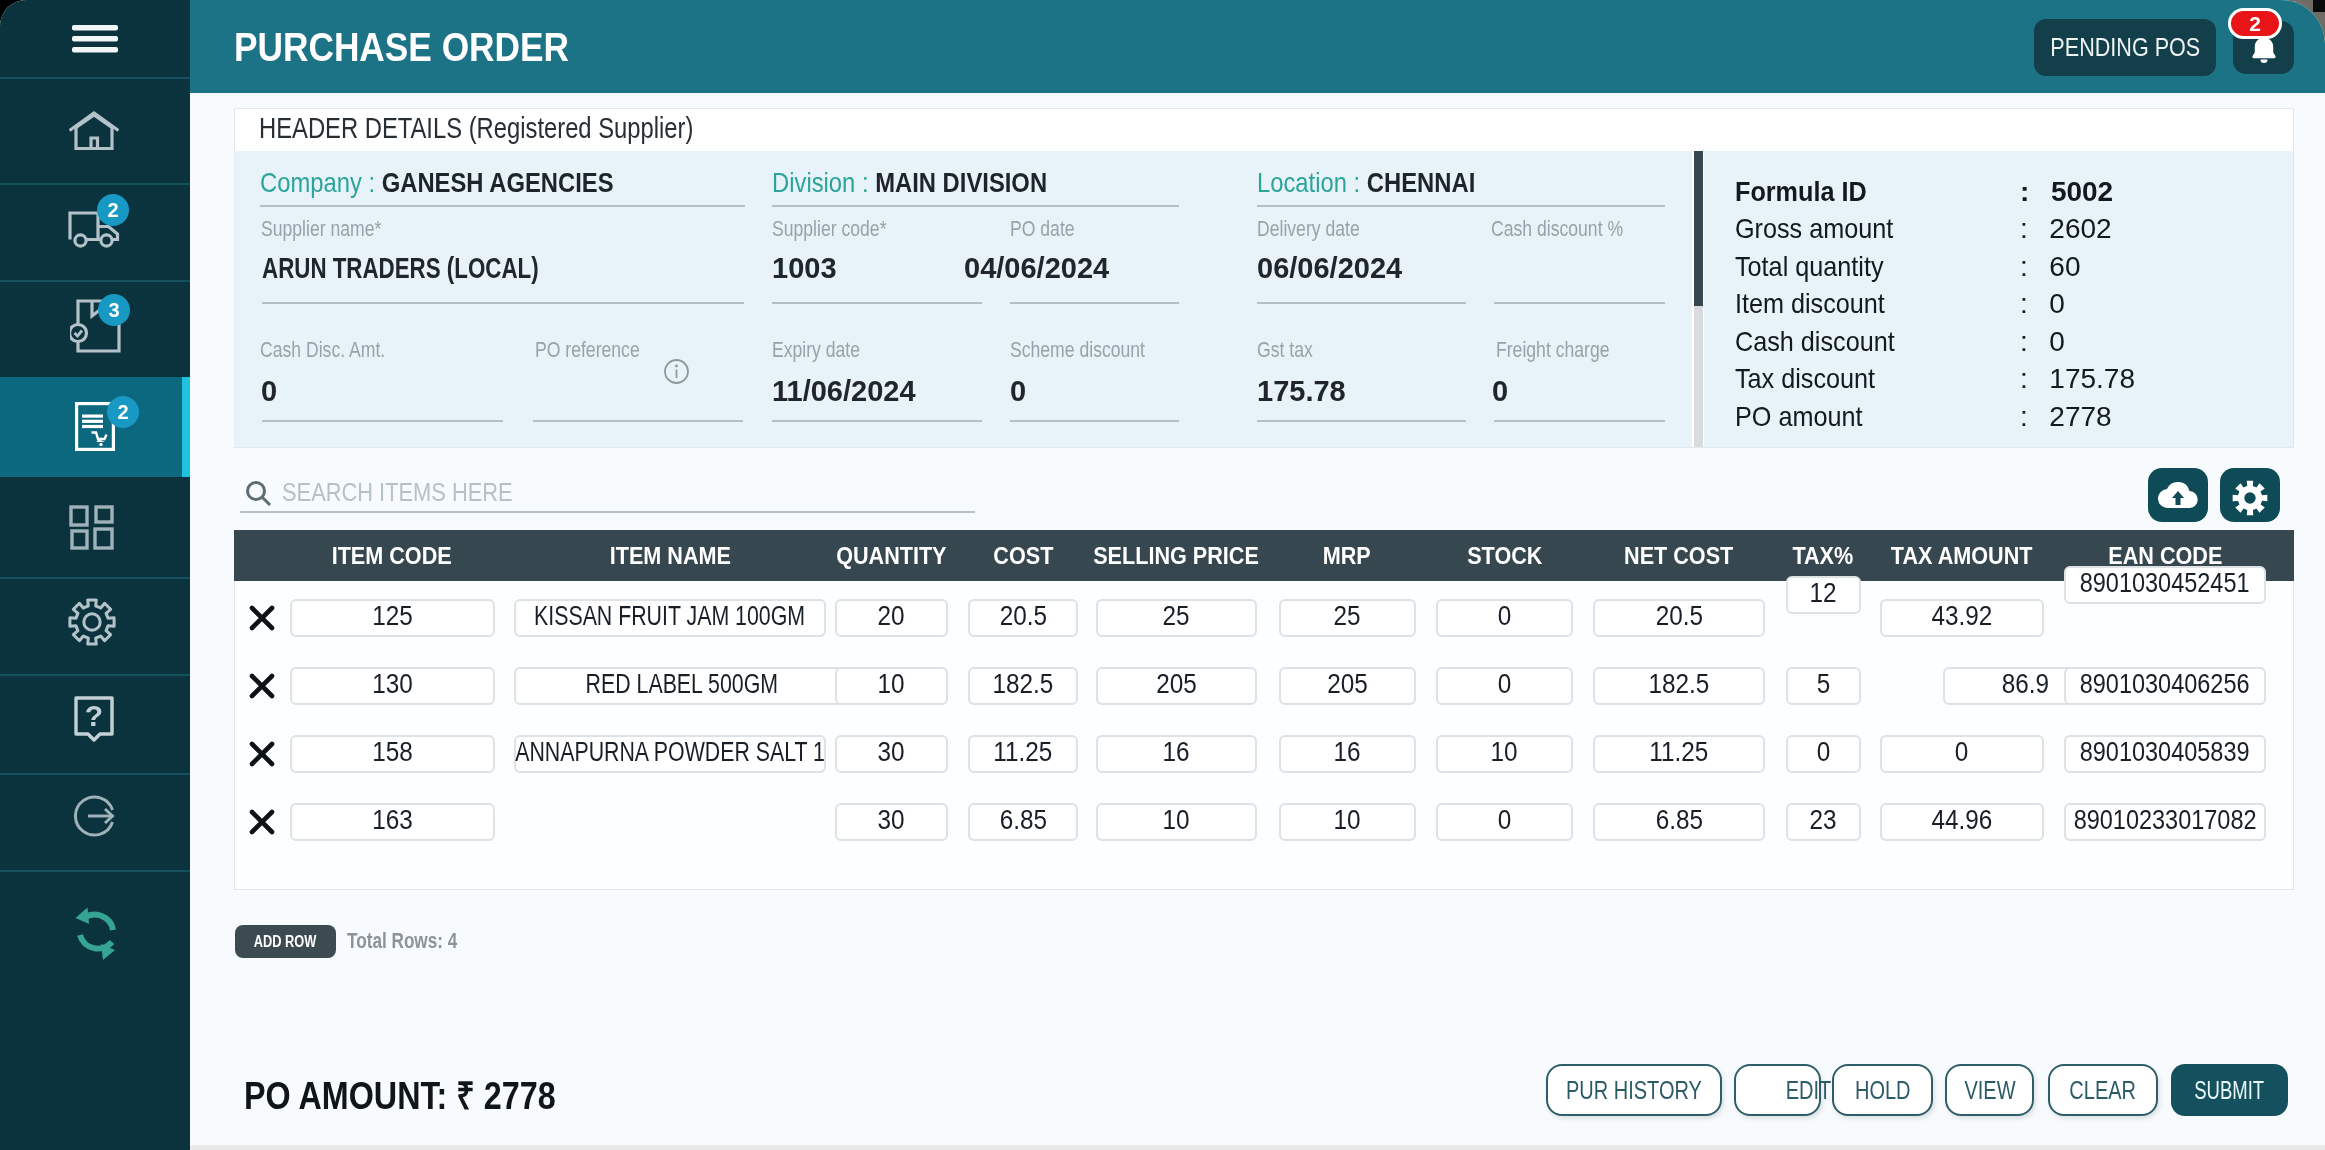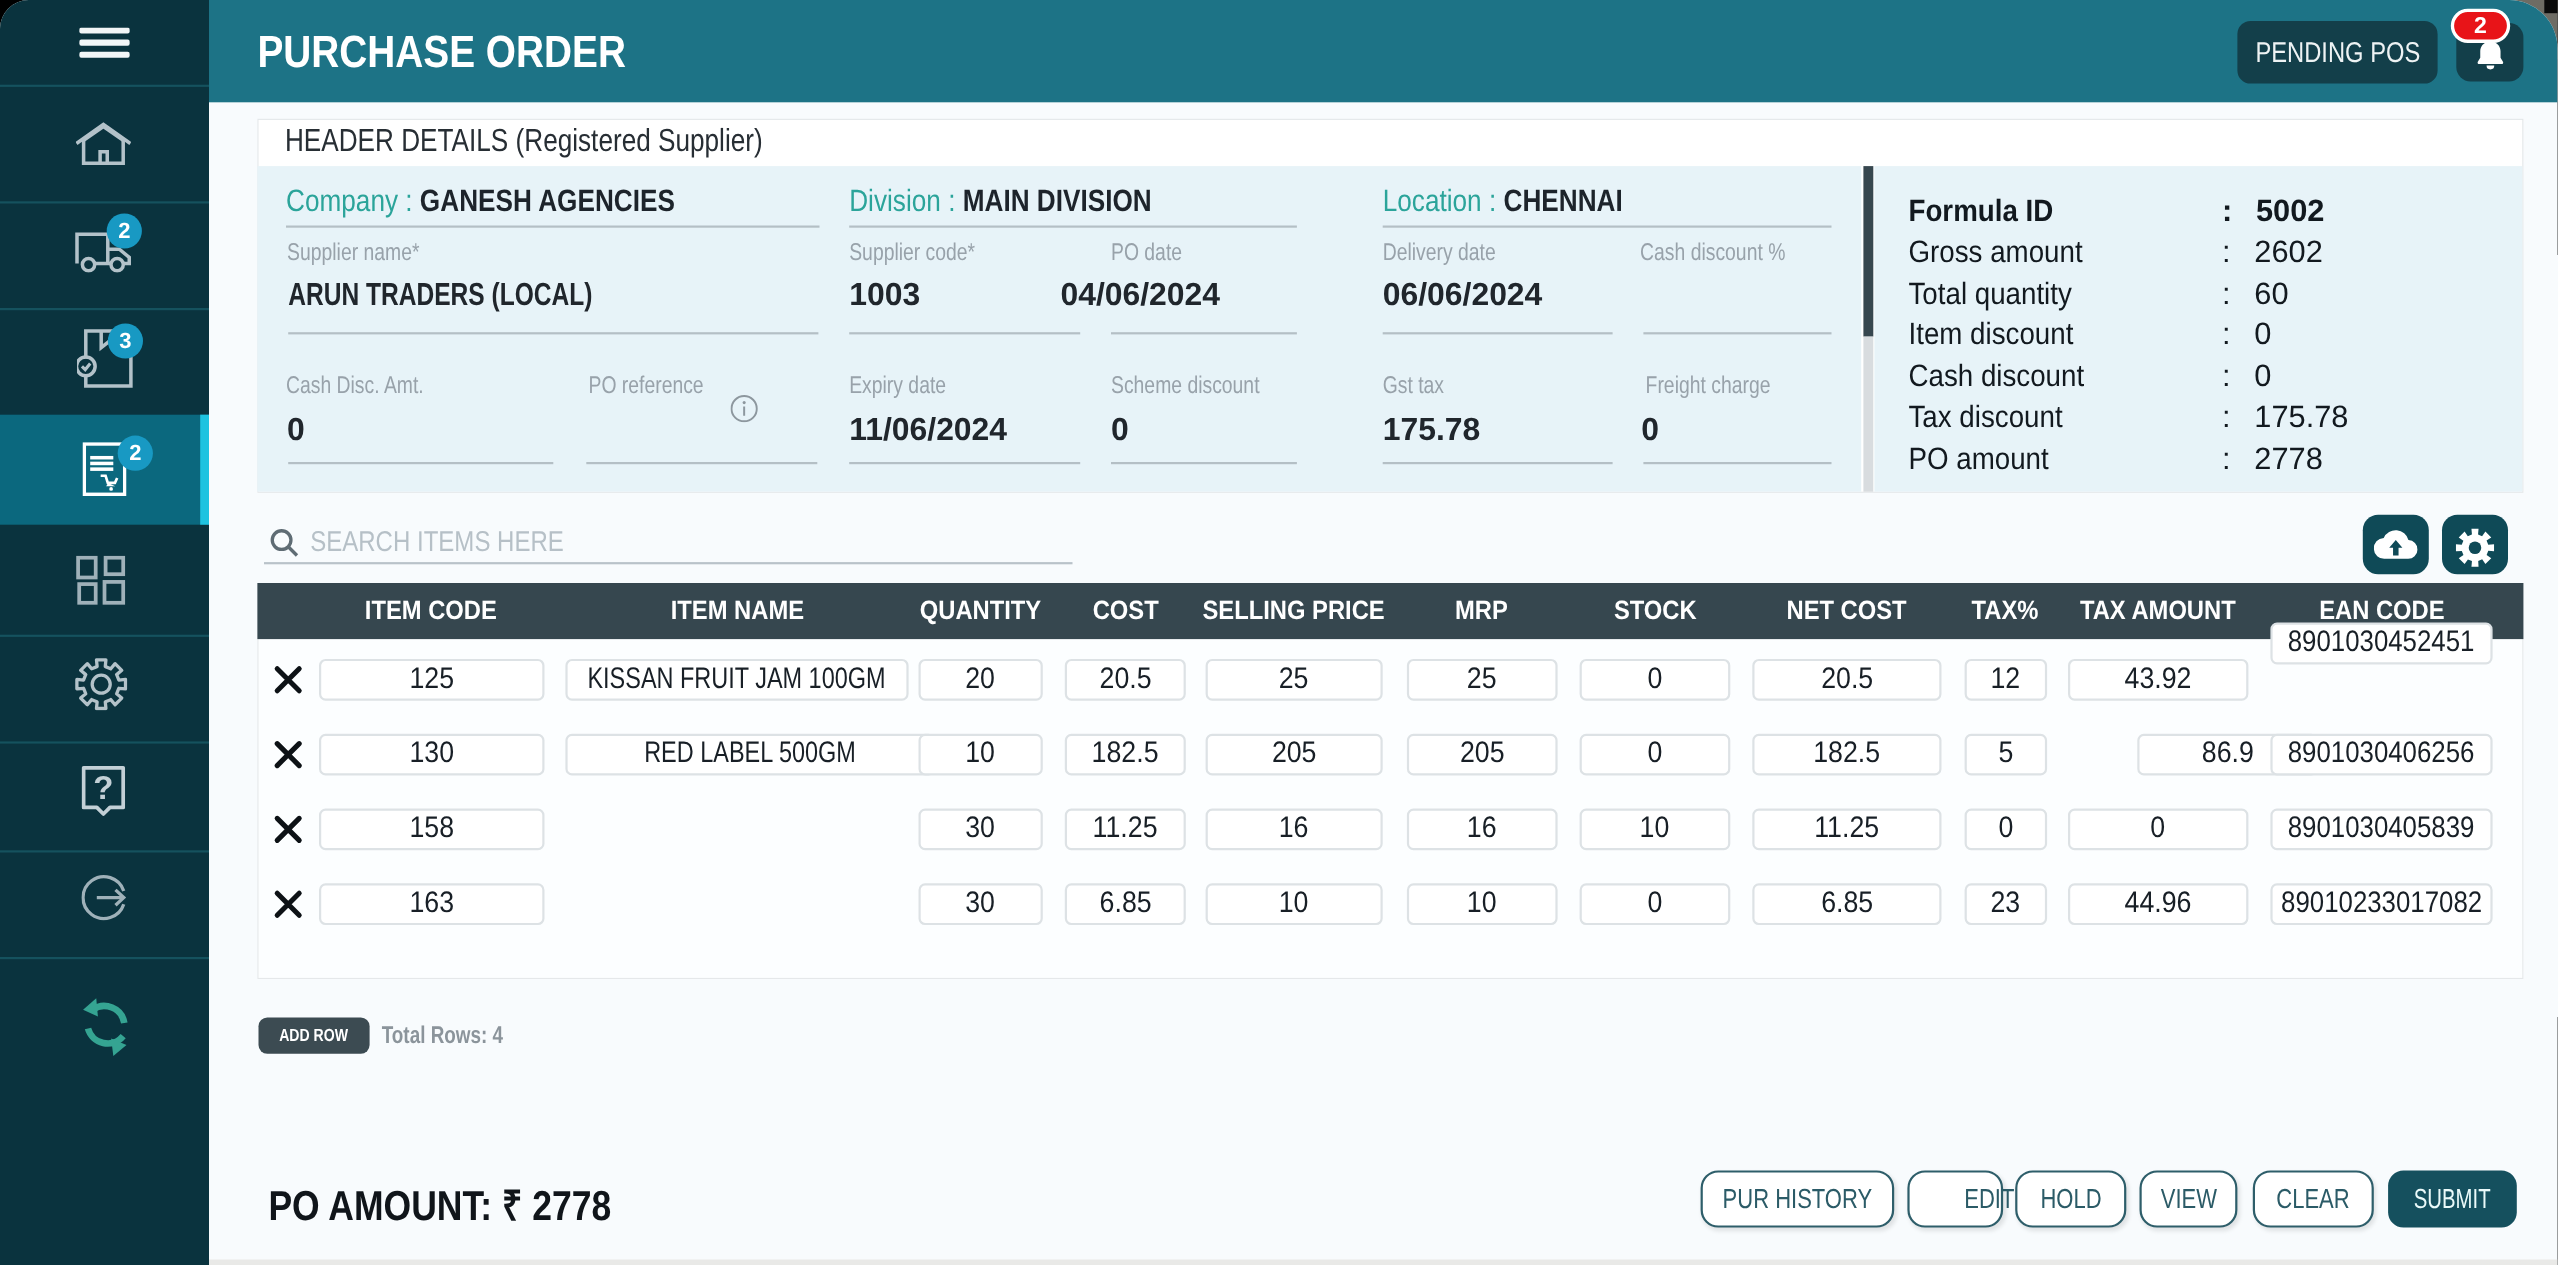--- a/index.html
+++ b/index.html
@@ -261,21 +261,21 @@
     </div>
   <div class="cell" style="left:1279px; top:599px; width:137px;">
       <span>25</span>
     </div>
   <div class="cell" style="left:1436px; top:599px; width:137px;">
       <span>0</span>
     </div>
   <div class="cell" style="left:1593px; top:599px; width:172px;">
       <span>20.5</span>
     </div>
-  <div class="cell" style="left:1786px; top:599px; width:75px;">
+  <div class="cell" style="left:1786px; top:576px; width:75px;">
       <span>12</span>
     </div>
   <div class="cell" style="left:1880px; top:599px; width:164px;">
       <span>43.92</span>
     </div>
   <div class="cell cean" style="left:2064px; top:566px; width:202px;">
       <span>8901030452451</span>
     </div>
   <svg class="xdel" style="left:248px; top:672px;" viewBox="0 0 28 28">
       <path d="M4 4 L24 24 M24 4 L4 24" stroke="#0d1216" stroke-width="4.6" stroke-linecap="round"></path>
@@ -311,20 +311,23 @@
       <span>86.9</span>
     </div>
   <div class="cell cean" style="left:2064px; top:667px; width:202px;">
       <span>8901030406256</span>
     </div>
   <svg class="xdel" style="left:248px; top:740px;" viewBox="0 0 28 28">
       <path d="M4 4 L24 24 M24 4 L4 24" stroke="#0d1216" stroke-width="4.6" stroke-linecap="round"></path>
     </svg>
   <div class="cell" style="left:290px; top:735px; width:205px;">
       <span>158</span>
+    </div>
+  <div class="cell cname" style="left:514px; top:735px; width:312px;">
+      <span>ANNAPURNA POWDER SALT 1</span>
     </div>
   <div class="cell" style="left:835px; top:735px; width:113px;">
       <span>30</span>
     </div>
   <div class="cell" style="left:968px; top:735px; width:110px;">
       <span>11.25</span>
     </div>
   <div class="cell" style="left:1096px; top:735px; width:161px;">
       <span>16</span>
     </div>

